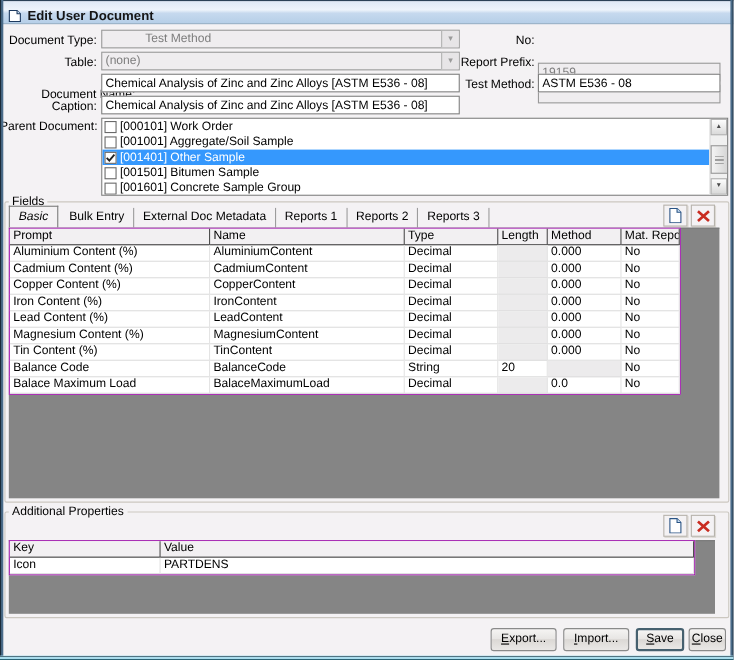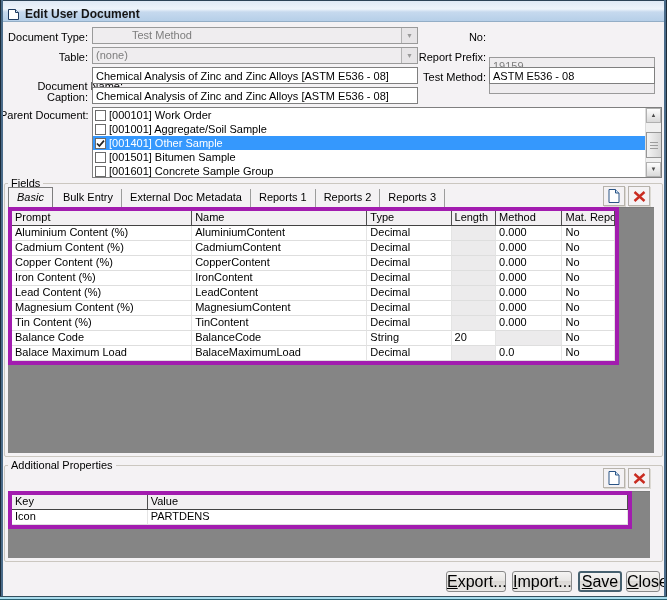--- a/index.html
+++ b/index.html
@@ -60,34 +60,34 @@
   .tabs { position:absolute; left:8px; top:187px; height:20px; display:flex; align-items:flex-end; }
   .tab { height:18px; line-height:17px; padding:0 8px; border-right:1px solid #9c9c9c;
          white-space:nowrap; }
   .tab.active { height:20px; line-height:19px; background:#f4f2f4; border:1px solid #7d7d7d;
                 border-bottom:none; margin-right:2px;font-style:italic; }
   
   .iconbtn { position:absolute; width:22px; height:20px; border:1px solid #b7b3ac; background:#f4f2f4;
              display:flex; align-items:center; justify-content:center;
              box-shadow:1px 1px 0 #dcd9d3; }
   
-  .grid { position:absolute; background:#fff; border:4px solid #a21caf; }
+  .grid { position:absolute; background:#fff; border:1px solid #a21caf; }
   .gh { display:flex; height:15px; background:#f2f0f2; }
   .gh .c { border-right:1px solid #4e4e4e; border-bottom:1px solid #424242; font-size:11px;
            padding:0 3px; overflow:hidden; white-space:nowrap; line-height:13px; }
   .gr { display:flex; height:15px; }
   .gr .c { border-right:1px solid #e4e4e4; border-bottom:1px solid #dedede; padding:0 3px;
            overflow:hidden; white-space:nowrap; line-height:13px; }
   .c.dim { background:#ecebec; }
   .w0{width:182px}.w1{width:177px}.w2{width:85px}.w3{width:45px}.w4{width:67px}.w5{width:53px}
   .k0{width:137px}.k1{width:485px}
   
   .btn { position:absolute; top:571px; height:21px; border:1px solid #8a8a8a; border-radius:3px;
          background:linear-gradient(180deg,#f5f4f3,#e8e6e4 45%,#dbd8d5 50%,#eae8e6);
-         text-align:center; font-size:16px; }
+         text-align:center; font-size:11px; }
   .btn span { display:block; line-height:19px; }
   .btn span::first-letter { text-decoration:underline; }
   .btn.default { border:2px solid #46606f; }
   .btn.default span { line-height:17px; }
 </style>
 </head>
 <body>
 
 <div class="window">
   <div class="edge-l"></div>

